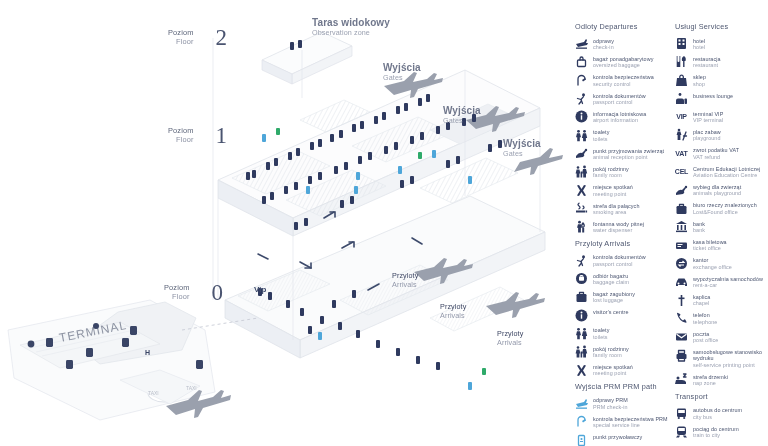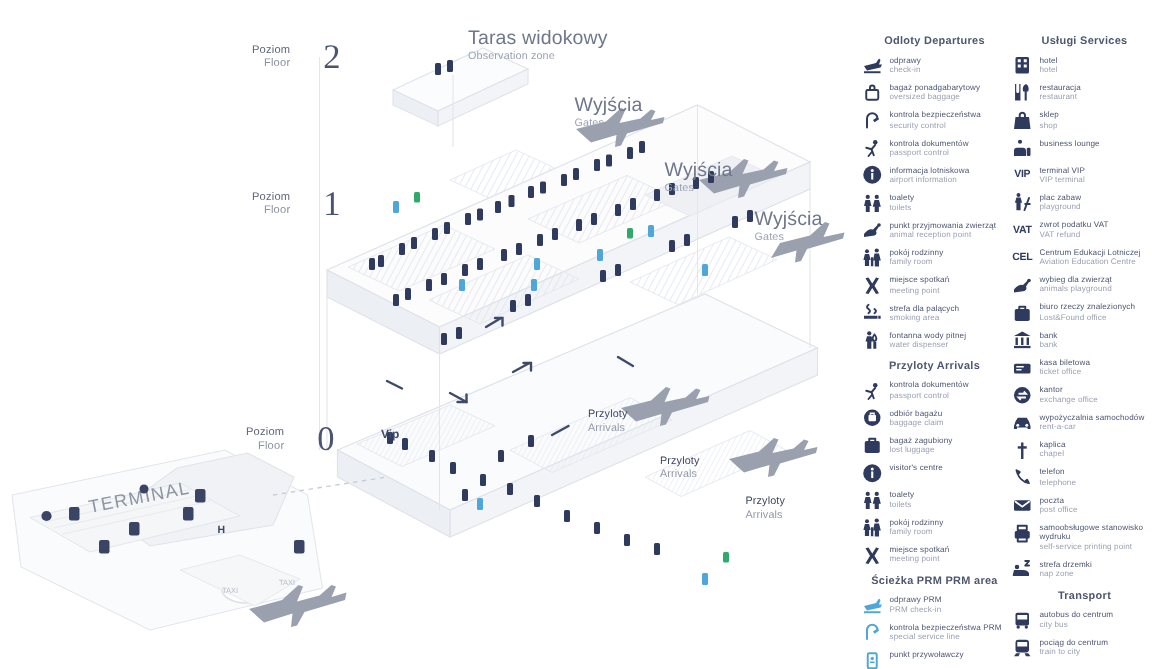--- a/index.html
+++ b/index.html
@@ -22,32 +22,32 @@
   .floor-words .pl { font-size: 7.4px; color: #5c6479; letter-spacing: .15px; }
   .floor-words .en { font-size: 7.4px; color: #8b91a3; letter-spacing: .15px; }
   .floor-num { font-size: 23px; color: #4a5470; font-weight: 300; line-height: 1;
                font-family: "Liberation Serif", serif; }
 
   
   .callout { position: absolute; line-height: 1.2; }
   .callout .pl { font-size: 7.2px; color: #3d4663; font-weight: normal; letter-spacing: .1px; }
   .callout .en { font-size: 7.2px; color: #9298aa; letter-spacing: .1px; }
 
-  .callout-soft .pl { font-size: 13px; color: #70778c; font-weight: normal; }
+  .callout-soft .pl { font-size: 10px; color: #70778c; font-weight: bold; }
   .callout-soft .en { font-size: 7.2px; color: #9ba1b1; }
 
   
   #legend { position: absolute; left: 570px; top: 0; width: 198px; height: 446px; }
   .legend-col { position: absolute; top: 22px; width: 96px; }
   #col-left  { left: 5px; }
   #col-right { left: 105px; }
 
   .sec-title {
     font-size: 7.3px; color: #4e5770; letter-spacing: .2px;
-    margin-bottom: 6px; font-weight: bold; text-align: center;
+    margin-bottom: 6px; font-weight: normal;
   }
   .sec-title.spaced { }
 
   .legend-row { display: flex; align-items: flex-start; gap: 5px; margin-bottom: 5.1px; }
   .legend-ico {
     width: 13px; min-width: 13px; height: 13px;
     display: flex; align-items: center; justify-content: center;
     color: #2f3a5f;
   }
   .legend-ico svg { display: block; }
@@ -537,21 +537,21 @@
           <span class="legend-ico blue">
             <svg width="13" height="13" viewBox="0 0 13 13">
               <path fill="currentColor" d="M2 1.5 L4 1 L6.5 5 L9 1 L11 1.5 L8 6.5 L11 11.5 L9 12 L6.5 8 L4 12 L2 11.5 L5 6.5 Z"></path>
             </svg>
           </span>
           <span class="legend-txt">
             <span class="pl">miejsce spotkań</span>
             <span class="en">meeting point</span>
           </span>
         </div>
-        <div class="sec-title spaced">Ścieżka PRM PRM area</div>
+        <div class="sec-title spaced">Wyjścia PRM PRM path</div>
         <div class="legend-row">
           <span class="legend-ico lblue">
             <svg width="13" height="13" viewBox="0 0 13 13">
               <path fill="currentColor" d="M1 7 L9 5 L11 2 L12 3 L11 6 L13 6 L12 8 L3 10 Z"></path>
               <rect fill="currentColor" x="1" y="10.5" width="11" height="1.3"></rect>
             </svg>
           </span>
           <span class="legend-txt">
             <span class="pl">odprawy PRM</span>
             <span class="en">PRM check-in</span>

